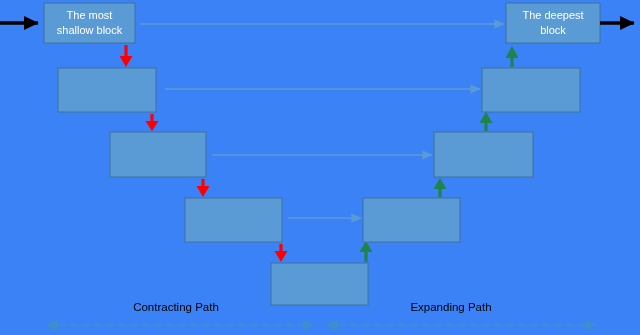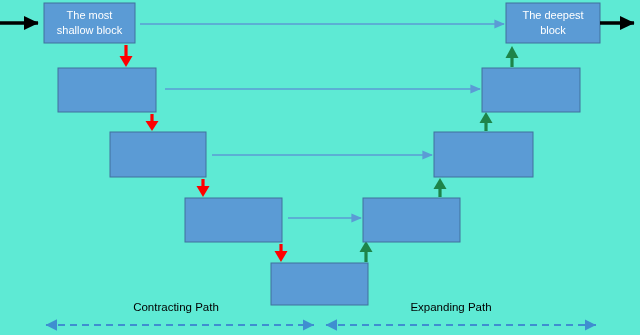--- a/index.html
+++ b/index.html
@@ -7,21 +7,21 @@
     padding: 0;
     background: #ffffff;
   }
   body {
     font-family: "Liberation Sans", sans-serif;
   }
   #diagram-root {
     position: relative;
     width: 640px;
     height: 335px;
-    background: #5eead4;
+    background: #3b82f6;
     overflow: hidden;
   }
   #unet-svg {
     display: block;
     width: 640px;
     height: 335px;
   }
   .block-rect {
     fill: #5b9bd5;
     stroke: #41719c;

